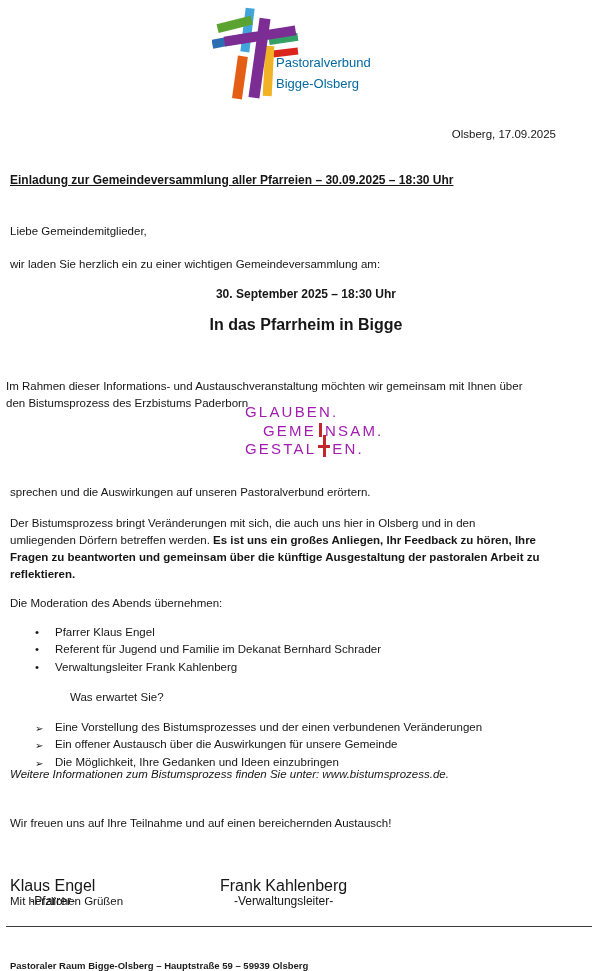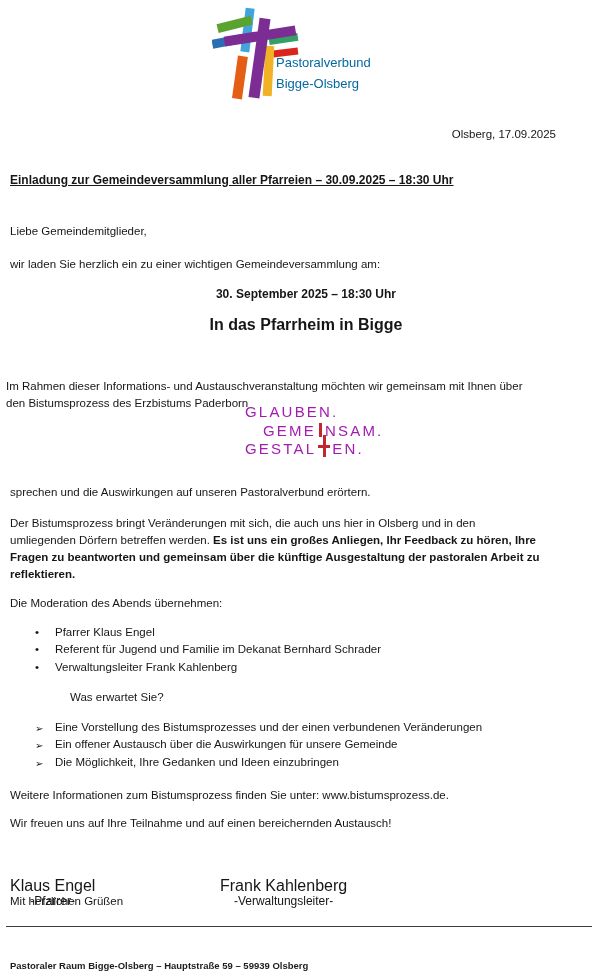--- a/index.html
+++ b/index.html
@@ -41,21 +41,21 @@
   .moderation-intro { left: 10px; top: 595px; }
 
   .list { left: 10px; }
   .bullet-list { top: 624px; }
   .arrow-list { top: 719px; }
   .li { position: relative; padding-left: 45px; font-size: 11.5px; line-height: 17.3px; white-space: pre; }
   .marker { position: absolute; left: 25px; top: 0; }
   .arrow-list .marker { font-size: 10px; top: 1px; }
 
   .expect { left: 22px; top: 689px; margin-left: 48px; }
-  .info { left: 10px; top: 787px; }
+  .info { left: 10px; top: 766px; font-style: italic; }
   .closing { left: 10px; top: 815px; }
   .regards { left: 10px; top: 893px; }
 
   .signatures { left: 10px; top: 878px; right: 10px; }
   .sig { display: inline-block; text-align: center; vertical-align: top; }
   .sig .name { font-size: 16px; line-height: 16px; text-align: left; }
   .sig .role { font-size: 12px; line-height: 15px; }
   .sig2 { position: absolute; left: 210px; top: 0; }
 
   .footer-rule { top: 926px; left: 6px; right: 8px; border-top: 1px solid #3c3c3c; height: 0; }

